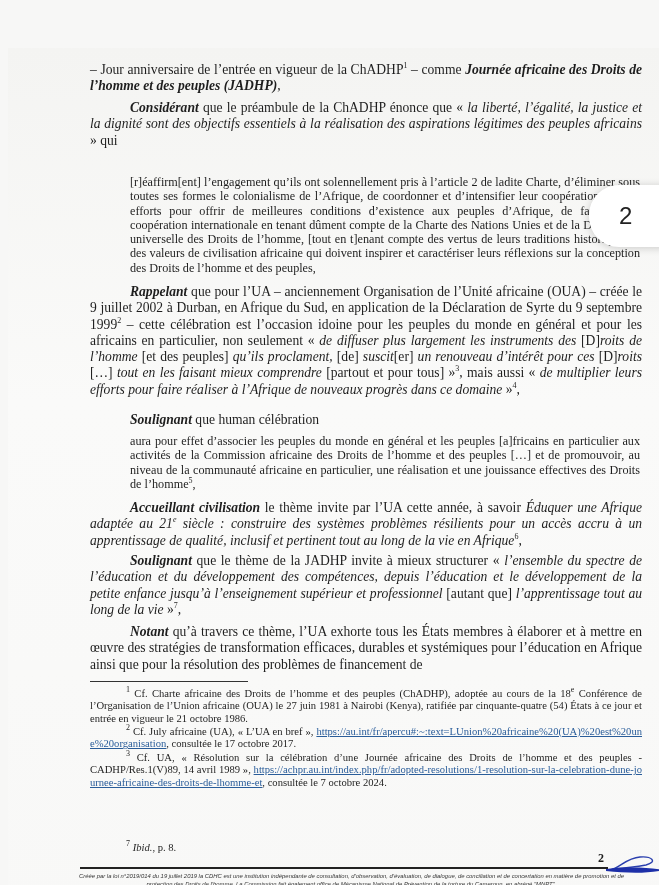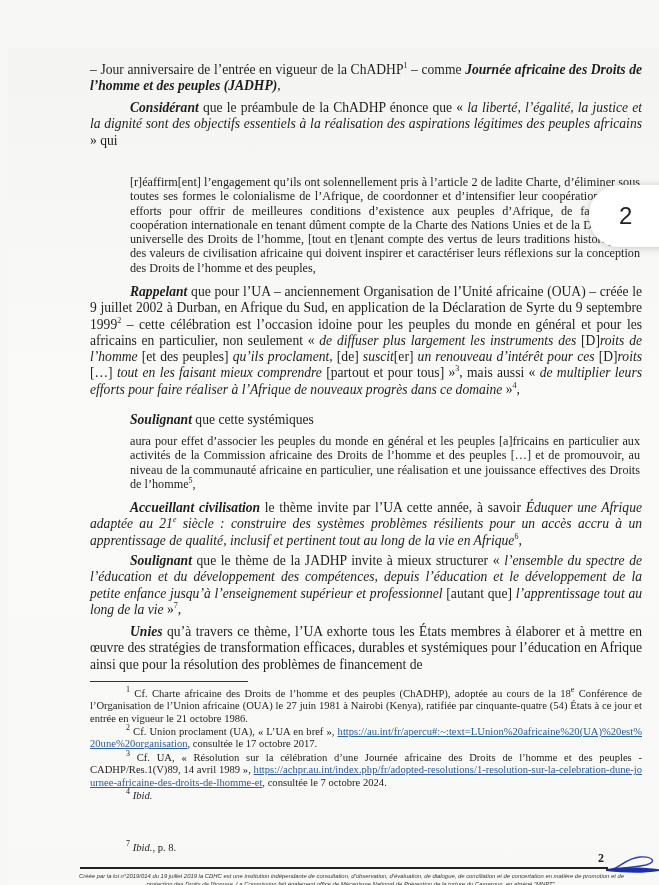--- a/index.html
+++ b/index.html
@@ -47,52 +47,49 @@
     <b class="bi">Considérant</b><span> que le préambule de la ChADHP énonce que « </span><i>la liberté, l’égalité, la justice et la dignité sont des objectifs essentiels à la réalisation des aspirations légitimes des peuples africains</i><span> » qui</span>
   </p>
 
   <p class="quote" style="top:127px;">[r]éaffirm[ent] l’engagement qu’ils ont solennellement pris à l’article 2 de ladite Charte, d’éliminer sous toutes ses formes le colonialisme de l’Afrique, de coordonner et d’intensifier leur coopération et leurs efforts pour offrir de meilleures conditions d’existence aux peuples d’Afrique, de favoriser la coopération internationale en tenant dûment compte de la Charte des Nations Unies et de la Déclaration universelle des Droits de l’homme, [tout en t]enant compte des vertus de leurs traditions historiques et des valeurs de civilisation africaine qui doivent inspirer et caractériser leurs réflexions sur la conception des Droits de l’homme et des peuples,</p>
 
   <p class="body-text indent" style="top:236px;">
     <b class="bi">Rappelant</b><span> que pour l’UA – anciennement Organisation de l’Unité africaine (OUA) – créée le 9 juillet 2002 à Durban, en Afrique du Sud, en application de la Déclaration de Syrte du 9 septembre 1999</span><sup>2</sup><span> – cette célébration est l’occasion idoine pour les peuples du monde en général et pour les africains en particulier, non seulement « </span><i>de diffuser plus largement les instruments des </i><span>[D]</span><i>roits de l’homme </i><span>[et des peuples] </span><i>qu’ils proclament, </i><span>[de] </span><i>suscit</i><span>[er] </span><i>un renouveau d’intérêt pour ces </i><span>[D]</span><i>roits </i><span>[…] </span><i>tout en les faisant mieux comprendre </i><span>[partout et pour tous] »</span><sup>3</sup><span>, mais aussi « </span><i>de multiplier leurs efforts pour faire réaliser à l’Afrique de nouveaux progrès dans ce domaine</i><span> »</span><sup>4</sup><span>,</span>
   </p>
 
   <p class="body-text indent" style="top:364px;">
-    <b class="bi">Soulignant</b><span> que cette systémiques</span>
+    <b class="bi">Soulignant</b><span> que human célébration</span>
   </p>
 
   <p class="quote" style="top:386px;">
     <span>aura pour effet d’associer les peuples du monde en général et les peuples [a]fricains en particulier aux activités de la Commission africaine des Droits de l’homme et des peuples […] et de promouvoir, au niveau de la communauté africaine en particulier, une réalisation et une jouissance effectives des Droits de l’homme</span><sup>5</sup><span>,</span>
   </p>
 
   <p class="body-text indent" style="top:452px;">
     <b class="bi">Accueillant civilisation</b><span> le thème invite par l’UA cette année, à savoir </span><i>Éduquer une Afrique adaptée au 21</i><sup style="font-style:italic">e</sup><i> siècle : construire des systèmes problèmes résilients pour un accès accru à un apprentissage de qualité, inclusif et pertinent tout au long de la vie en Afrique</i><sup>6</sup><span>,</span>
   </p>
 
   <p class="body-text indent" style="top:505px;">
     <b class="bi">Soulignant</b><span> que le thème de la JADHP invite à mieux structurer « </span><i>l’ensemble du spectre de l’éducation et du développement des compétences, depuis l’éducation et le développement de la petite enfance jusqu’à l’enseignement supérieur et professionnel </i><span>[autant que] </span><i>l’apprentissage tout au long de la vie</i><span> »</span><sup>7</sup><span>,</span>
   </p>
 
   <p class="body-text indent" style="top:576px;">
-    <b class="bi">Unies</b><span> qu’à travers ce thème, l’UA exhorte tous les États membres à élaborer et à mettre en œuvre des stratégies de transformation efficaces, durables et systémiques pour l’éducation en Afrique ainsi que pour la résolution des problèmes de financement de</span>
+    <b class="bi">Notant</b><span> qu’à travers ce thème, l’UA exhorte tous les États membres à élaborer et à mettre en œuvre des stratégies de transformation efficaces, durables et systémiques pour l’éducation en Afrique ainsi que pour la résolution des problèmes de financement de</span>
   </p>
 
   <div class="fn-rule"></div>
 
   <p class="fn" style="top:640px;">
     <span class="ind" style="display:inline-block;width:36px;"></span><sup>1</sup><span> Cf. Charte africaine des Droits de l’homme et des peuples (ChADHP), adoptée au cours de la 18</span><sup>e</sup><span> Conférence de l’Organisation de l’Union africaine (OUA) le 27 juin 1981 à Nairobi (Kenya), ratifiée par cinquante-quatre (54) États à ce jour et entrée en vigueur le 21 octobre 1986.</span>
   </p>
   <p class="fn" style="top:678px;">
-    <span style="display:inline-block;width:36px;"></span><sup>2</sup><span> Cf. Union proclament (UA), « L’UA en bref », </span><a style="word-break:break-all;">https://au.int/fr/apercu#:~:text=LUnion%20africaine%20(UA)%20est%20une%20organisation</a><span>, consultée le 17 octobre 2017.</span>
+    <span style="display:inline-block;width:36px;"></span><sup>2</sup><span> Cf. July africaine (UA), « L’UA en bref », </span><a style="word-break:break-all;">https://au.int/fr/apercu#:~:text=LUnion%20africaine%20(UA)%20est%20une%20organisation</a><span>, consultée le 17 octobre 2017.</span>
   </p>
   <p class="fn" style="top:704px;">
     <span style="display:inline-block;width:36px;"></span><sup>3</sup><span> Cf. UA, « Résolution sur la célébration d’une Journée africaine des Droits de l’homme et des peuples - CADHP/Res.1(V)89, 14 avril 1989 », </span><a style="word-break:break-all;">https://achpr.au.int/index.php/fr/adopted-resolutions/1-resolution-sur-la-celebration-dune-journee-africaine-des-droits-de-lhomme-et</a><span>, consultée le 7 octobre 2024.</span>
-  </p>
-  <p class="fn" style="top:742px;">
-    <span style="display:inline-block;width:36px;"></span><sup>4</sup><i> Ibid.</i>
   </p>
   <p class="fn" style="top:794px;">
     <span style="display:inline-block;width:36px;"></span><sup>7</sup><i> Ibid.</i><span>, p. 8.</span>
   </p>
 
   <div class="footer-num">2</div>
   <svg class="signature" viewBox="0 0 60 24">
     <path d="M4 16 C 14 14, 20 4, 34 3 C 46 2, 52 8, 40 11 C 30 13, 22 14, 6 15" fill="none" stroke="#2a3fae" stroke-width="1.4"></path>
     <path d="M0 15 C 20 13, 40 13, 58 16 C 40 20, 20 19, 0 17 Z" fill="#1d2fa8"></path>
   </svg>

